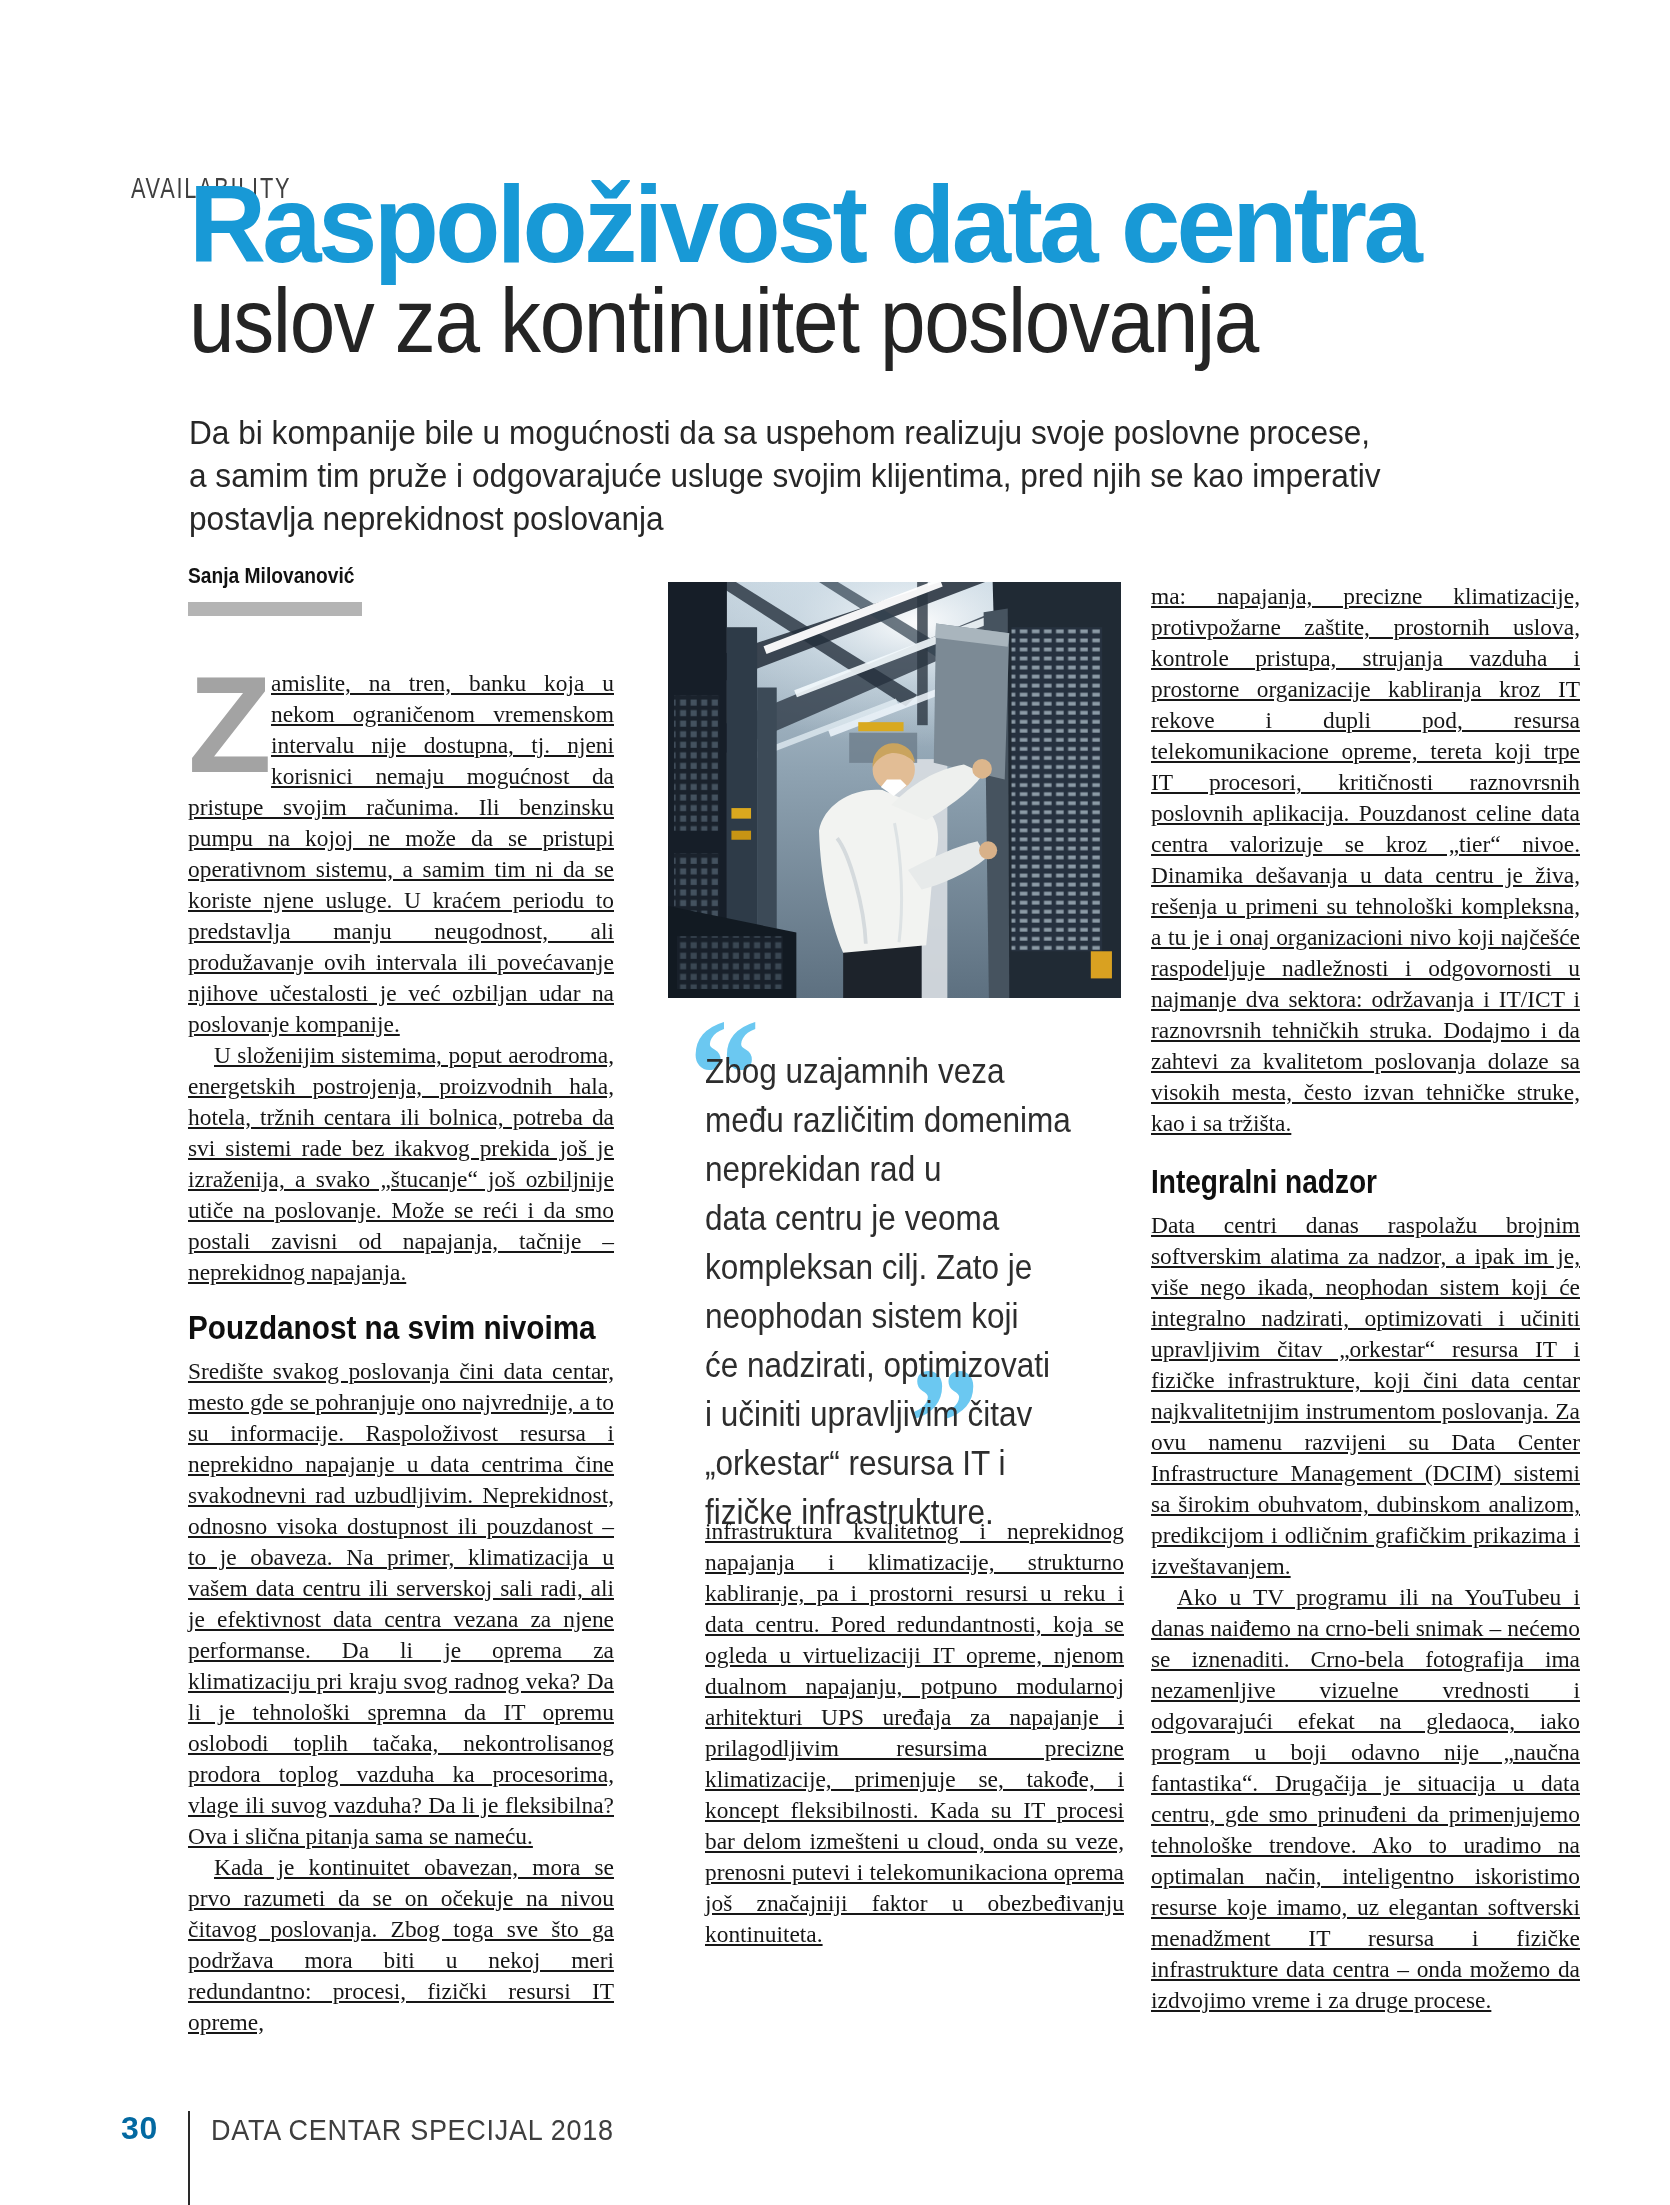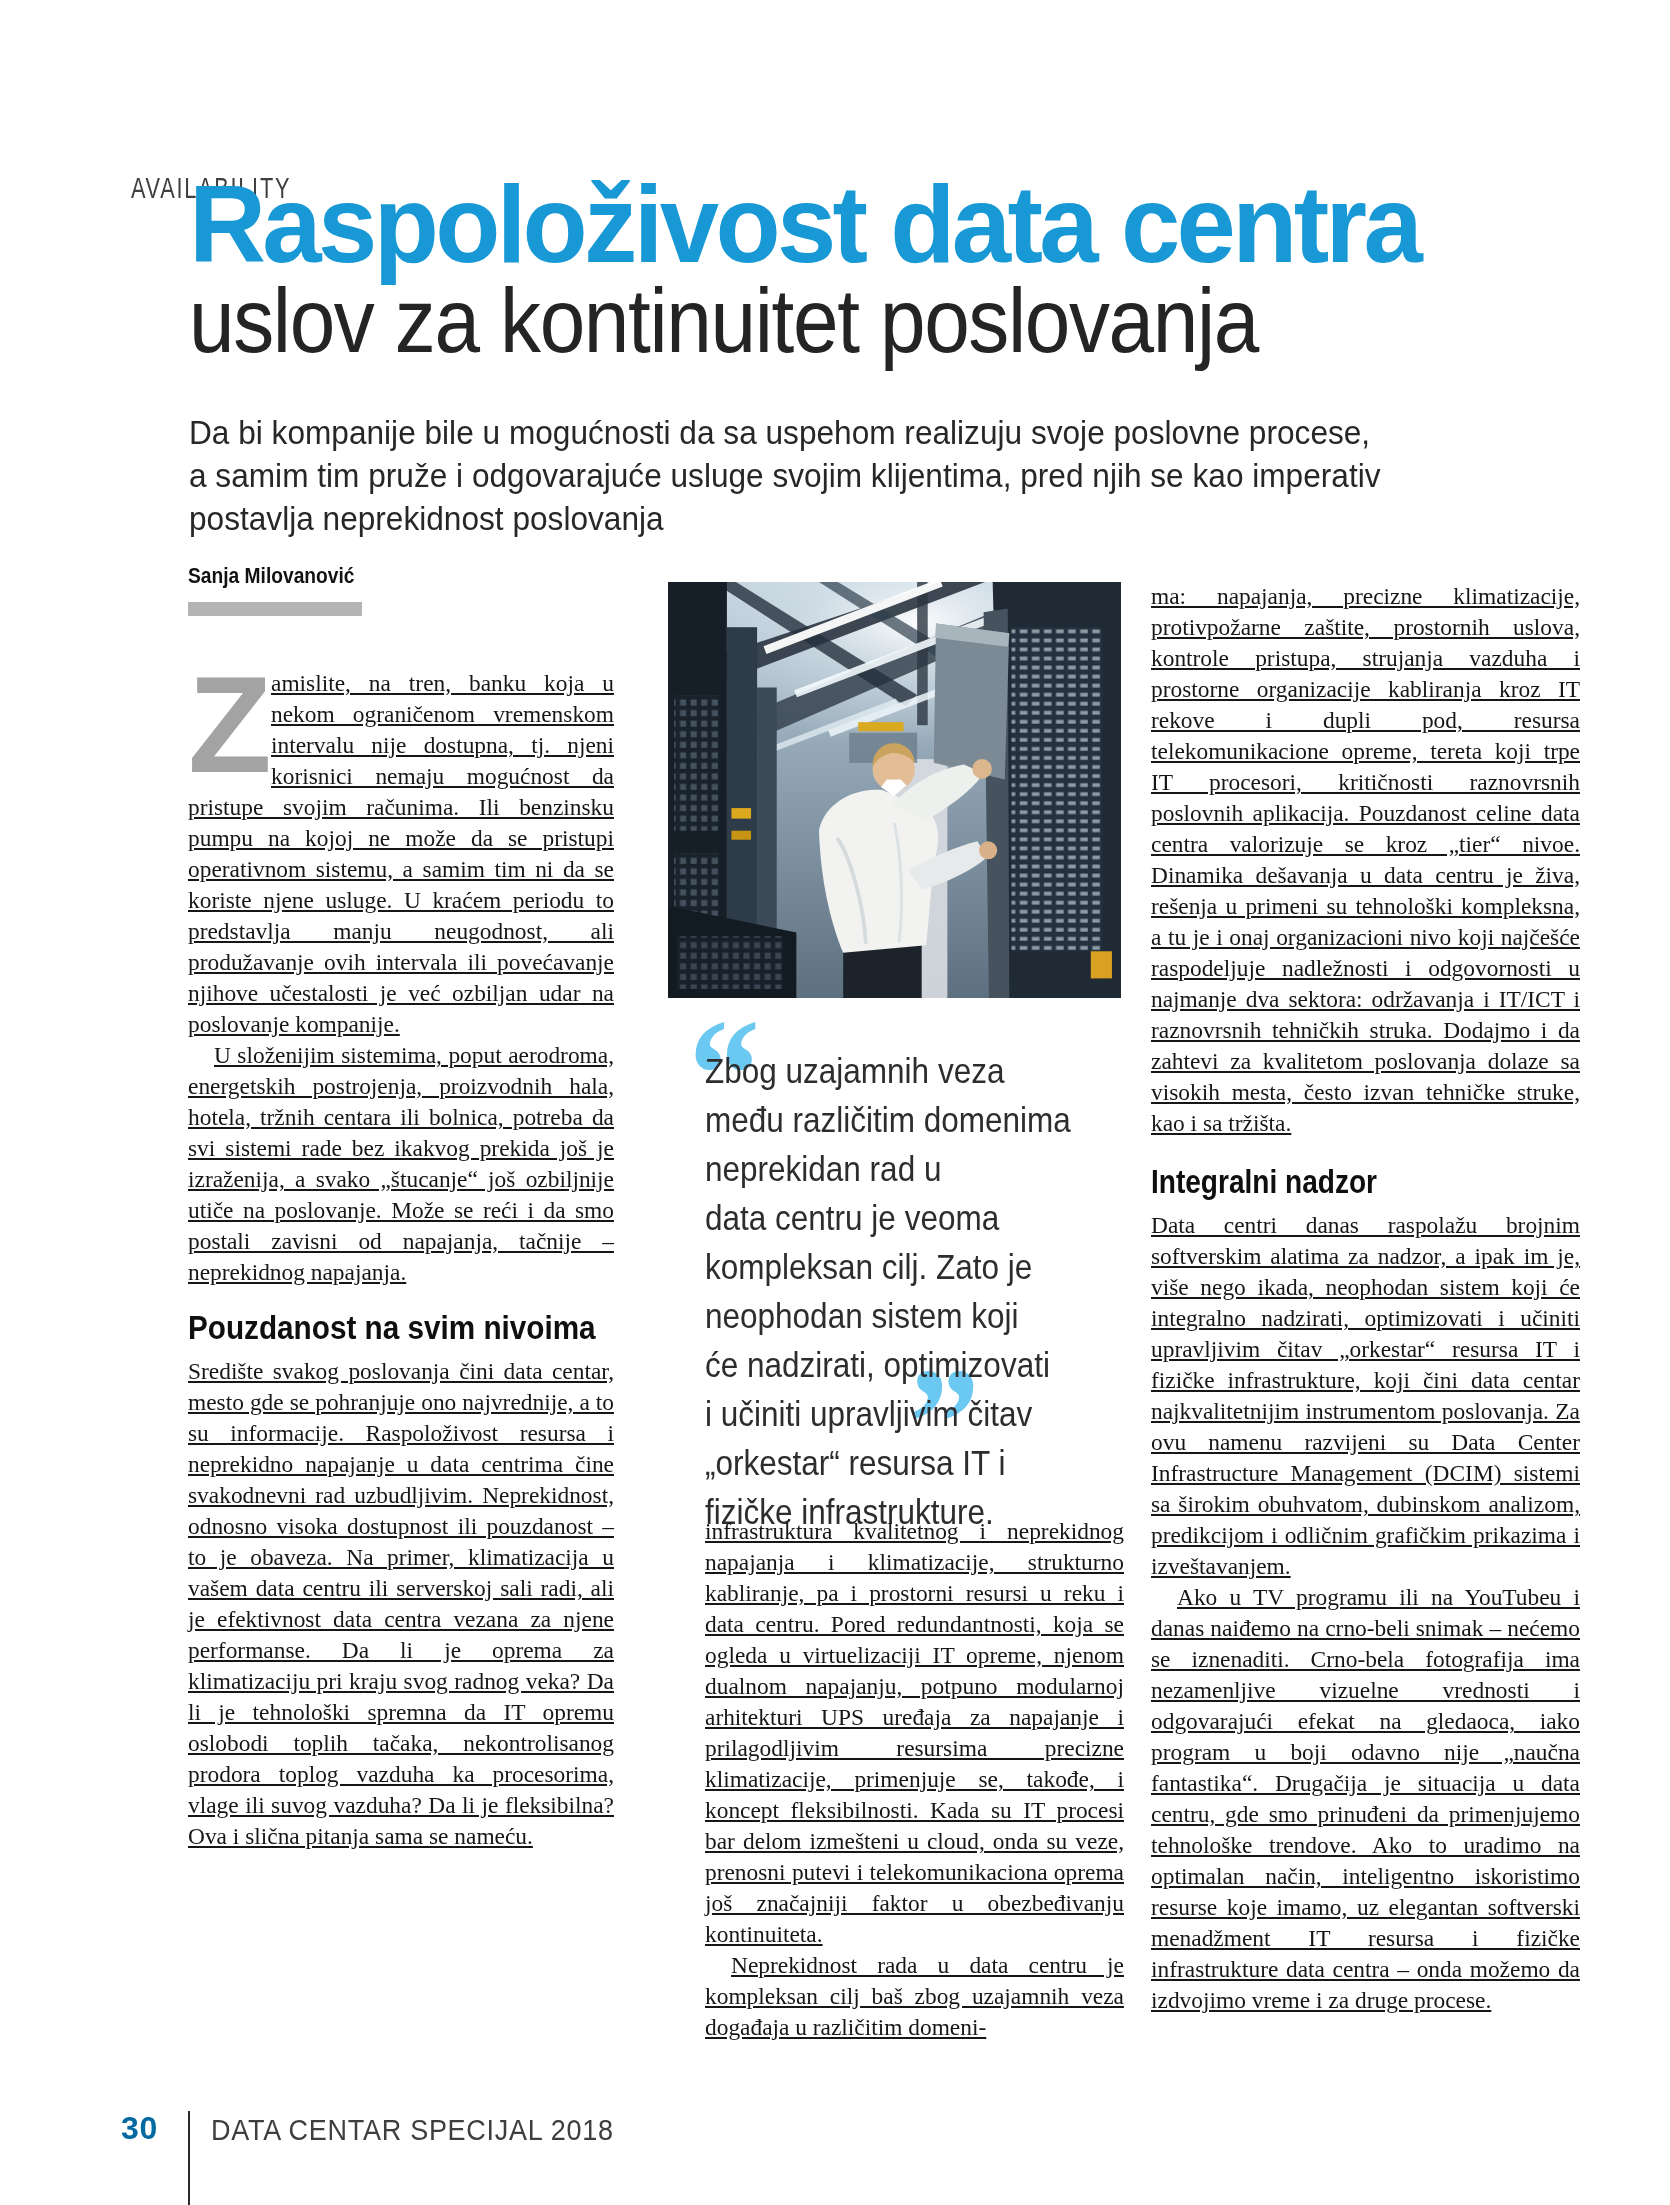--- a/index.html
+++ b/index.html
@@ -93,20 +93,21 @@
   <div class="subtitle">uslov za kontinuitet poslovanja</div>
   <div class="lead">Da bi kompanije bile u mogućnosti da sa uspehom realizuju svoje poslovne procese,<br>a samim tim pruže i odgovarajuće usluge svojim klijentima, pred njih se kao imperativ<br>postavlja neprekidnost poslovanja</div>
   <div class="author">Sanja Milovanović</div>
   <div class="author-bar"></div>
 
   <div class="col" id="col1">
     <p><span class="dropcap">Z</span><span>amislite, na tren, banku koja u nekom ograničenom vremenskom intervalu nije dostupna, tj. njeni korisnici nemaju mogućnost da pristupe svojim računima. Ili benzinsku pumpu na kojoj ne može da se pristupi operativnom sistemu, a samim tim ni da se koriste njene usluge. U kraćem periodu to predstavlja manju neugodnost, ali produžavanje ovih intervala ili povećavanje njihove učestalosti je već ozbiljan udar na poslovanje kompanije.</span></p>
     <p class="indent">U složenijim sistemima, poput aerodroma, energetskih postrojenja, proizvodnih hala, hotela, tržnih centara ili bolnica, potreba da svi sistemi rade bez ikakvog prekida još je izraženija, a svako „štucanje“ još ozbiljnije utiče na poslovanje. Može se reći i da smo postali zavisni od napajanja, tačnije – neprekidnog napajanja.</p>
     <h2 class="col-heading">Pouzdanost na svim nivoima</h2>
     <p>Središte svakog poslovanja čini data centar, mesto gde se pohranjuje ono najvrednije, a to su informacije. Raspoloživost resursa i neprekidno napajanje u data centrima čine svakodnevni rad uzbudljivim. Neprekidnost, odnosno visoka dostupnost ili pouzdanost – to je obaveza. Na primer, klimatizacija u vašem data centru ili serverskoj sali radi, ali je efektivnost data centra vezana za njene performanse. Da li je oprema za klimatizaciju pri kraju svog radnog veka? Da li je tehnološki spremna da IT opremu oslobodi toplih tačaka, nekontrolisanog prodora toplog vazduha ka procesorima, vlage ili suvog vazduha? Da li je fleksibilna? Ova i slična pitanja sama se nameću.</p>
+    <p class="indent">Kada je kontinuitet obavezan, mora se prvo razumeti da se on očekuje na nivou čitavog poslovanja. Zbog toga sve što ga podržava mora biti u nekoj meri redundantno: procesi, fizički resursi IT opreme,</p>
   </div>
 
   <div class="photo-frame" role="img" aria-label="Technician in a white shirt working between server racks in a data center, reaching toward rack equipment, industrial ceiling with fluorescent light tubes above">
     <svg viewBox="0 0 600 552" preserveAspectRatio="none">
       <defs>
         <linearGradient id="bgGrad" x1="0" y1="0" x2="0" y2="1">
           <stop offset="0" stop-color="#c3d2dd"></stop>
           <stop offset="0.45" stop-color="#8fa3b2"></stop>
           <stop offset="1" stop-color="#5d7080"></stop>
         </linearGradient>
@@ -186,21 +187,20 @@
   </div>
 
   <div class="pull-quote">
     <span class="qmark open">“</span>
     <span class="qmark close">”</span>
     <div class="qtext">Zbog uzajamnih veza<br>među različitim domenima<br>neprekidan rad u<br>data centru je veoma<br>kompleksan cilj. Zato je<br>neophodan sistem koji<br>će nadzirati, optimizovati<br>i učiniti upravljivim čitav<br>„orkestar“ resursa IT i<br>fizičke infrastrukture.</div>
   </div>
 
   <div class="col" id="col2">
     <p>infrastruktura kvalitetnog i neprekidnog napajanja i klimatizacije, strukturno kabliranje, pa i prostorni resursi u reku i data centru. Pored redundantnosti, koja se ogleda u virtuelizaciji IT opreme, njenom dualnom napajanju, potpuno modularnoj arhitekturi UPS uređaja za napajanje i prilagodljivim resursima precizne klimatizacije, primenjuje se, takođe, i koncept fleksibilnosti. Kada su IT procesi bar delom izmešteni u cloud, onda su veze, prenosni putevi i telekomunikaciona oprema još značajniji faktor u obezbeđivanju kontinuiteta.</p>
-    <p class="indent">Neprekidnost rada u data centru je kompleksan cilj baš zbog uzajamnih veza događaja u različitim domeni-</p>
   </div>
 
   <div class="col" id="col3">
     <p>ma: napajanja, precizne klimatizacije, protivpožarne zaštite, prostornih uslova, kontrole pristupa, strujanja vazduha i prostorne organizacije kabliranja kroz IT rekove i dupli pod, resursa telekomunikacione opreme, tereta koji trpe IT procesori, kritičnosti raznovrsnih poslovnih aplikacija. Pouzdanost celine data centra valorizuje se kroz „tier“ nivoe. Dinamika dešavanja u data centru je živa, rešenja u primeni su tehnološki kompleksna, a tu je i onaj organizacioni nivo koji najčešće raspodeljuje nadležnosti i odgovornosti u najmanje dva sektora: održavanja i IT/ICT i raznovrsnih tehničkih struka. Dodajmo i da zahtevi za kvalitetom poslovanja dolaze sa visokih mesta, često izvan tehničke struke, kao i sa tržišta.</p>
     <h2 class="col-heading">Integralni nadzor</h2>
     <p>Data centri danas raspolažu brojnim softverskim alatima za nadzor, a ipak im je, više nego ikada, neophodan sistem koji će integralno nadzirati, optimizovati i učiniti upravljivim čitav „orkestar“ resursa IT i fizičke infrastrukture, koji čini data centar najkvalitetnijim instrumentom poslovanja. Za ovu namenu razvijeni su Data Center Infrastructure Management (DCIM) sistemi sa širokim obuhvatom, dubinskom analizom, predikcijom i odličnim grafičkim prikazima i izveštavanjem.</p>
     <p class="indent">Ako u TV programu ili na YouTubeu i danas naiđemo na crno-beli snimak – nećemo se iznenaditi. Crno-bela fotografija ima nezamenljive vizuelne vrednosti i odgovarajući efekat na gledaoca, iako program u boji odavno nije „naučna fantastika“. Drugačija je situacija u data centru, gde smo prinuđeni da primenjujemo tehnološke trendove. Ako to uradimo na optimalan način, inteligentno iskoristimo resurse koje imamo, uz elegantan softverski menadžment IT resursa i fizičke infrastrukture data centra – onda možemo da izdvojimo vreme i za druge procese.</p>
   </div>
 
   <div class="footer-num">30</div>

